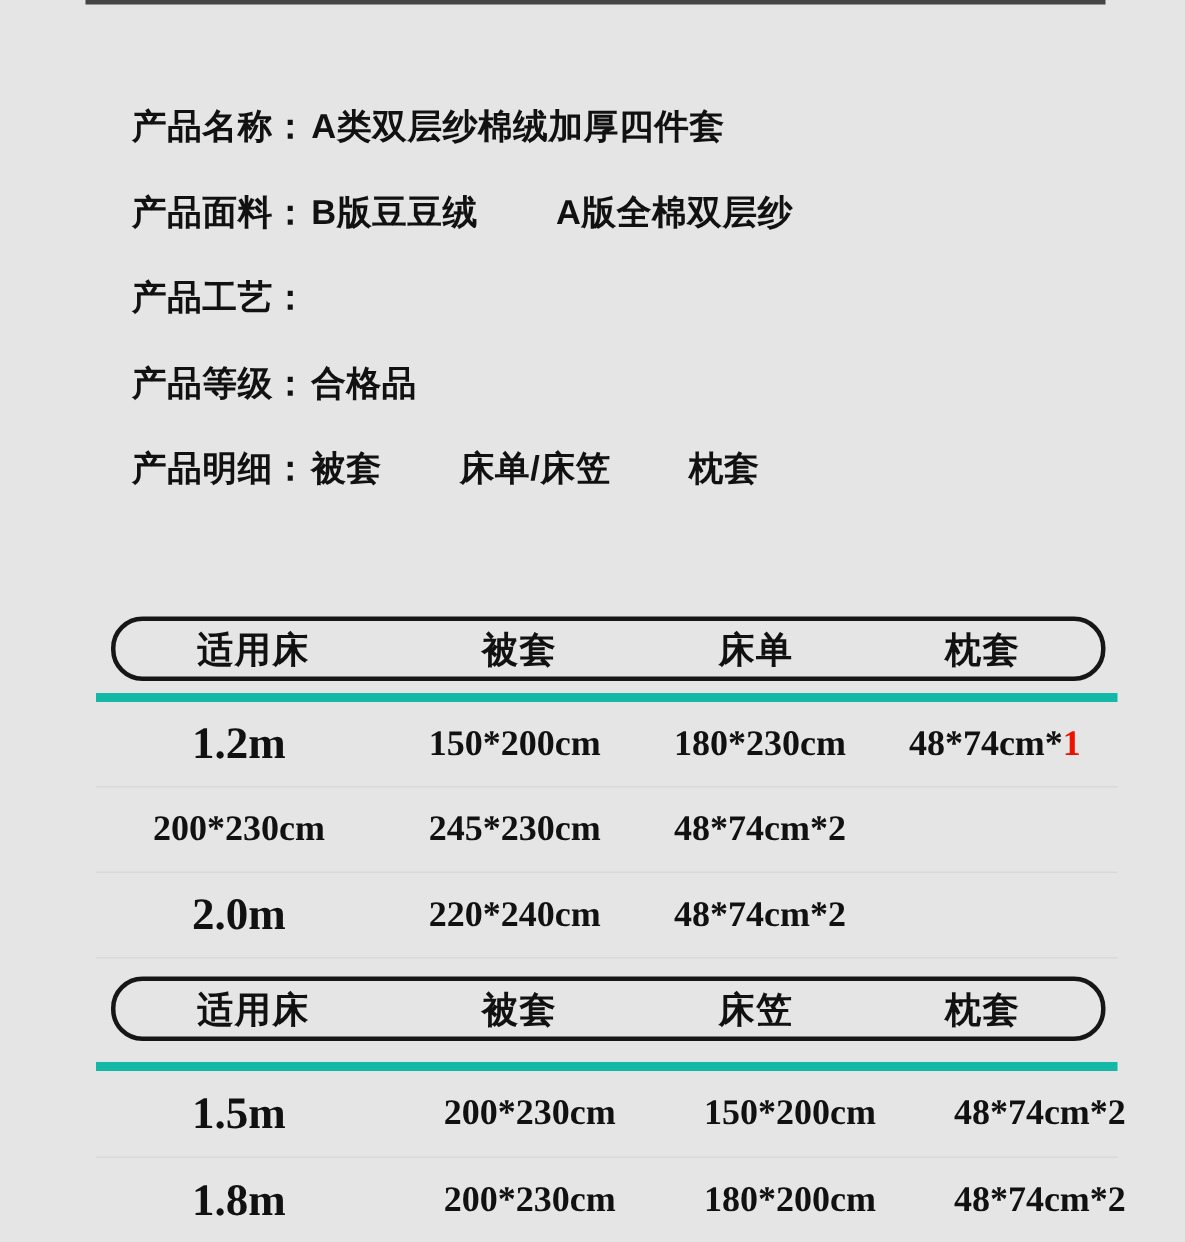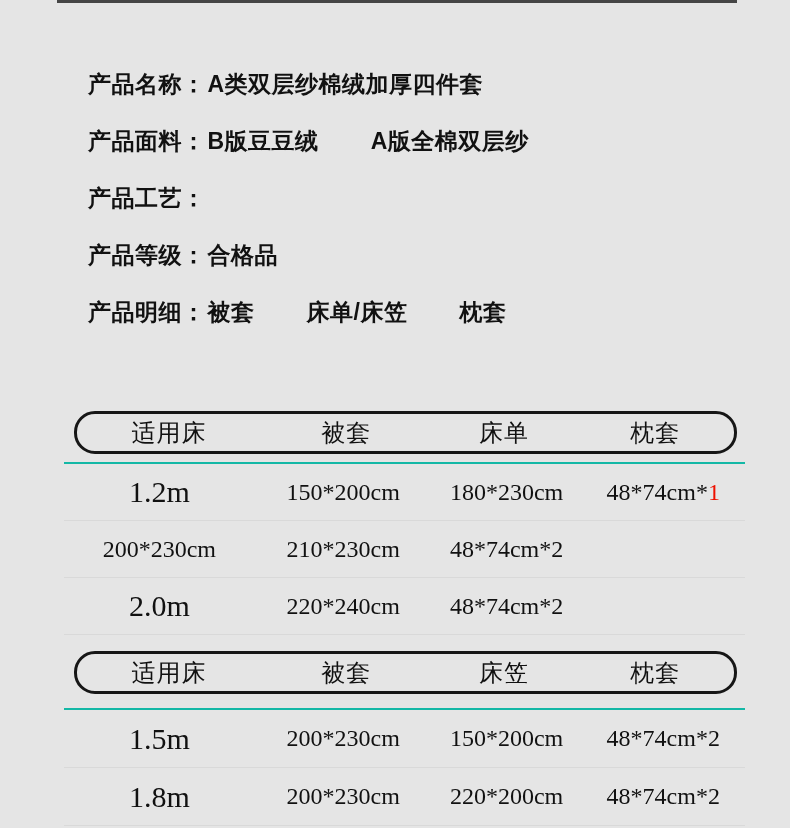--- a/index.html
+++ b/index.html
@@ -29,50 +29,50 @@
     display: flex;
     align-items: center;
     font-size: 23px;
     font-weight: 700;
     letter-spacing: 0.5px;
     white-space: nowrap;
   }
   .info-row .val { margin-left: 2px; }
   .info-row .val + .val { margin-left: 52px; }
   
-  .size-table { position: absolute; left: 16px; right: 0; }
+  .size-table { position: absolute; left: 16px; right: 0; font-weight: bold; }
   .size-table-1 { top: 411px; }
   .size-table-2 { top: 651px; }
   .pill {
     margin: 0 53px 0 58px;
     height: 43px;
     border: 3px solid #161616;
     border-radius: 21px;
     display: grid;
     grid-template-columns: 28% 26% 22% 24%;
     align-items: center;
     font-family: "Liberation Serif", serif;
     font-size: 24px;
     letter-spacing: 1px;
   }
   .hcell { text-align: center; }
   .rows {
     margin: 8px 45px 0 48px;
-    border-top: 2px solid #14b8a6;
+    border-top: 6px solid #14b8a6;
   }
   .size-table-2 .rows { margin-top: 14px; }
   .trow {
     height: 57px;
     display: grid;
     grid-template-columns: 28% 26% 22% 24%;
     align-items: center;
     border-bottom: 1px solid #d9d9d9;
     font-family: "Liberation Serif", serif;
   }
-  .size-table-2 .trow { height: 58px; }
+  .size-table-2 .trow { height: 58px; gap: 10px; }
   .cell { text-align: center; white-space: nowrap; }
   .cell-size { font-size: 30px; }
   .cell-val { font-size: 24px; }
   span[data-name="pillow-qty"] { font-size: 24px; }
   .qty-red { color: #ee1100; }
 </style>
 </head>
 <body>
 
 <div class="sheet" data-name="product-detail-sheet">
@@ -113,21 +113,21 @@
     </div>
     <div class="rows" data-name="size-table-rows">
       <div class="trow" data-name="table-row">
         <div class="cell cell-size" data-name="size-cell">1.2m</div>
         <div class="cell cell-val" data-name="duvet-cover-cell">150*200cm</div>
         <div class="cell cell-val" data-name="sheet-cell">180*230cm</div>
         <div class="cell cell-val" data-name="pillowcase-cell"><span data-name="pillow-size">48*74cm*</span><span data-name="pillow-qty" class="qty-red">1</span></div>
       </div>
       <div class="trow" data-name="table-row">
         <div class="cell cell-val" data-name="duvet-cover-cell">200*230cm</div>
-        <div class="cell cell-val" data-name="sheet-cell">210*230cm</div>
+        <div class="cell cell-val" data-name="sheet-cell">245*230cm</div>
         <div class="cell cell-val" data-name="pillowcase-cell"><span data-name="pillow-size">48*74cm*</span><span data-name="pillow-qty" class="">2</span></div>
       </div>
       <div class="trow" data-name="table-row">
         <div class="cell cell-size" data-name="size-cell">2.0m</div>
         <div class="cell cell-val" data-name="duvet-cover-cell">220*240cm</div>
         <div class="cell cell-val" data-name="pillowcase-cell"><span data-name="pillow-size">48*74cm*</span><span data-name="pillow-qty" class="">2</span></div>
       </div>
     </div>
   </div>
 
@@ -141,19 +141,19 @@
     <div class="rows" data-name="size-table-rows">
       <div class="trow" data-name="table-row">
         <div class="cell cell-size" data-name="size-cell">1.5m</div>
         <div class="cell cell-val" data-name="duvet-cover-cell">200*230cm</div>
         <div class="cell cell-val" data-name="fitted-sheet-cell">150*200cm</div>
         <div class="cell cell-val" data-name="pillowcase-cell"><span data-name="pillow-size">48*74cm*</span><span data-name="pillow-qty" class="">2</span></div>
       </div>
       <div class="trow" data-name="table-row">
         <div class="cell cell-size" data-name="size-cell">1.8m</div>
         <div class="cell cell-val" data-name="duvet-cover-cell">200*230cm</div>
-        <div class="cell cell-val" data-name="fitted-sheet-cell">220*200cm</div>
+        <div class="cell cell-val" data-name="fitted-sheet-cell">180*200cm</div>
         <div class="cell cell-val" data-name="pillowcase-cell"><span data-name="pillow-size">48*74cm*</span><span data-name="pillow-qty" class="">2</span></div>
       </div>
     </div>
   </div>
 
 </div>
 
 </body></html>

